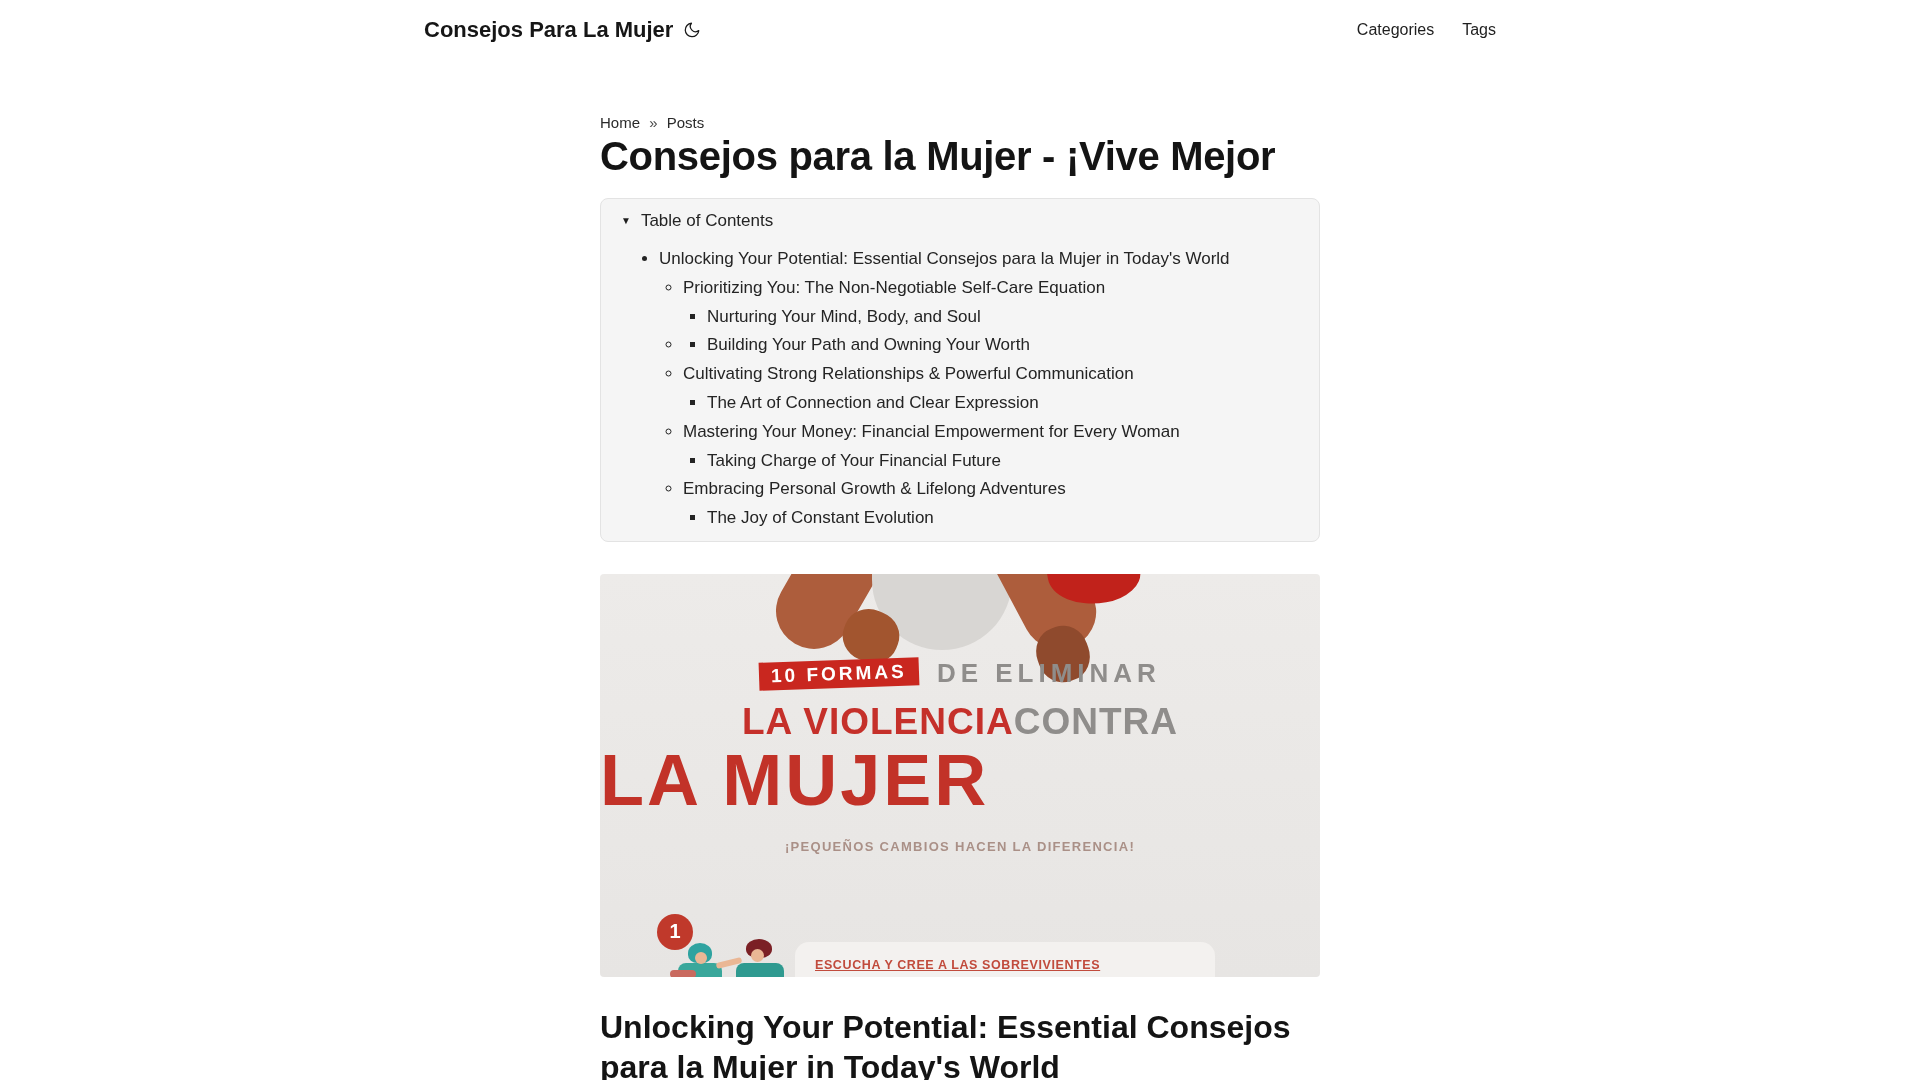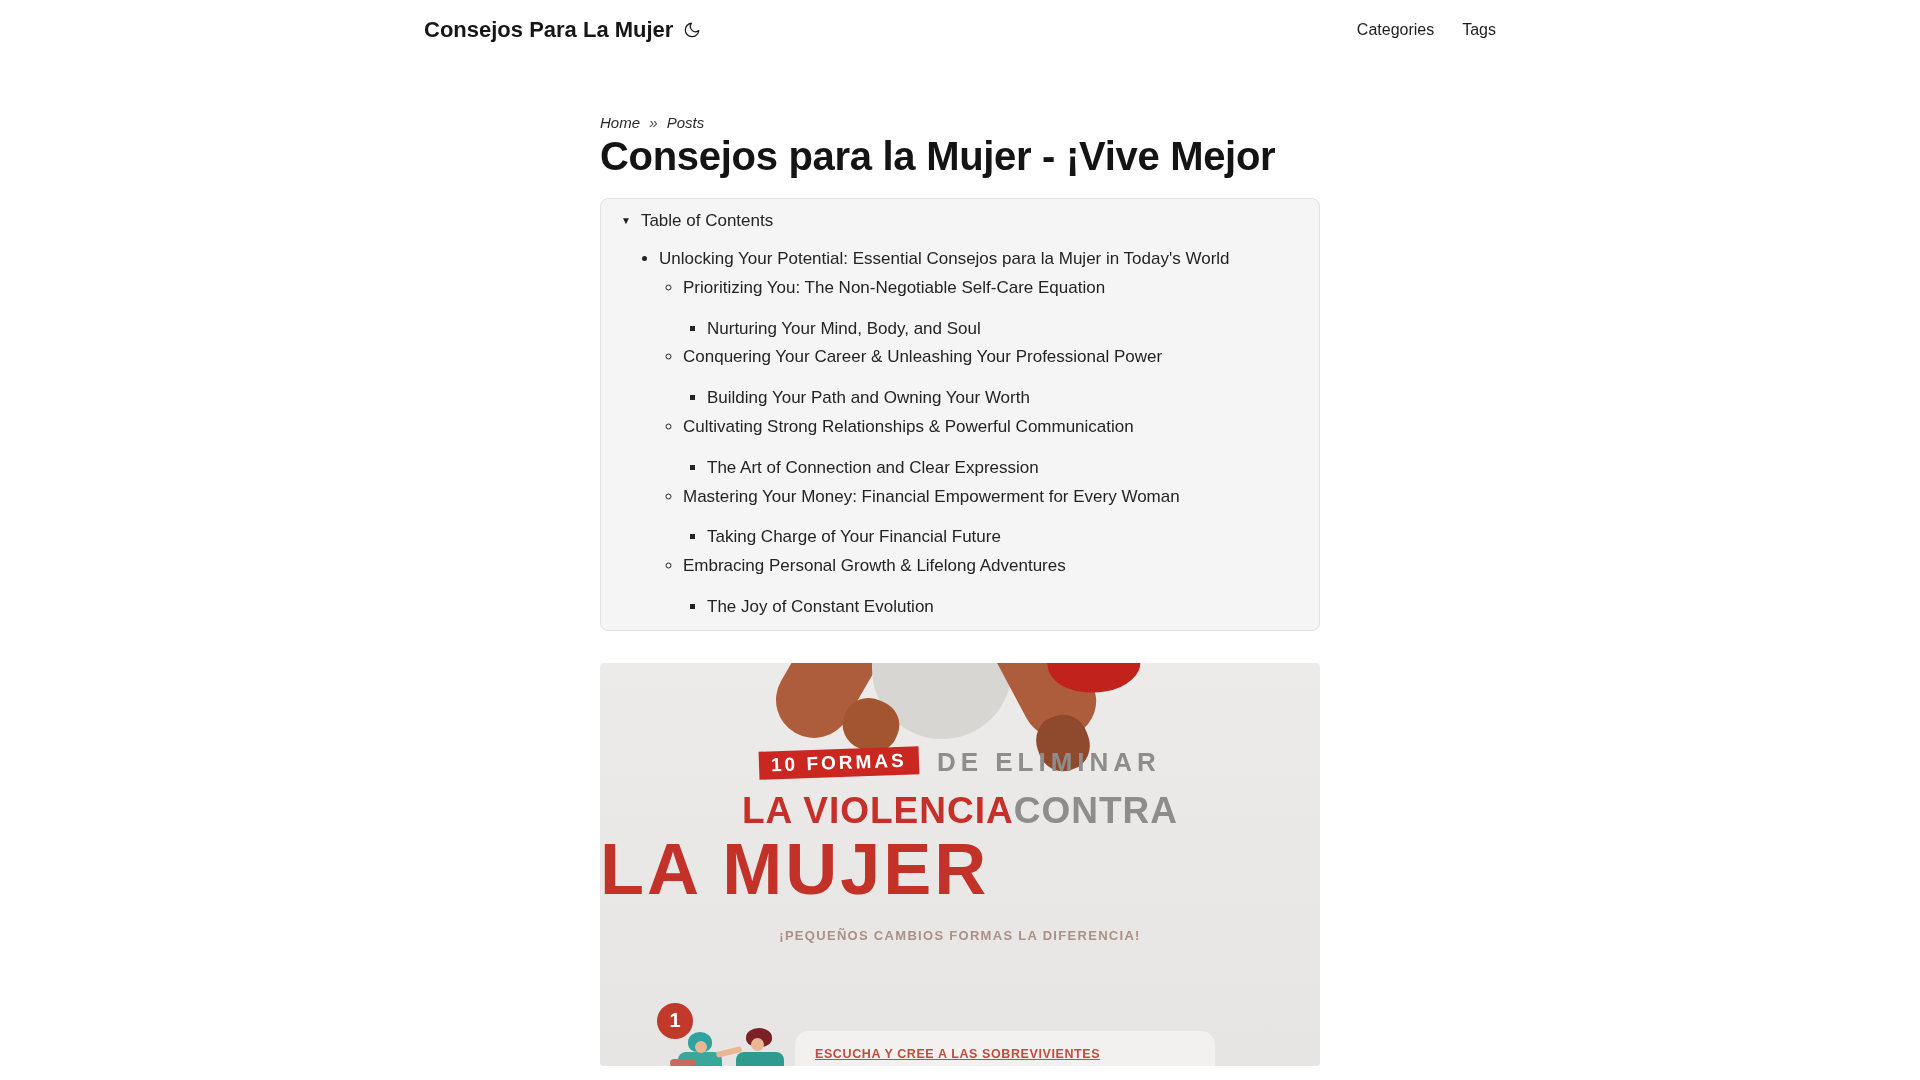--- a/index.html
+++ b/index.html
@@ -13,42 +13,42 @@
   .logo-row { display: flex; align-items: center; }
   .site-title { font-size: 22px; font-weight: 700; color: #161616; text-decoration: none; cursor: pointer; text-align: right; }
   .theme-toggle { background: none; border: none; margin-left: 10px; cursor: pointer; display: flex; align-items: center; }
   .theme-toggle svg { width: 18px; height: 18px; }
   .top-nav { display: flex; align-items: center; }
   .top-nav a { font-size: 16px; color: #1e1e1e; text-decoration: none; margin-left: 28px; cursor: pointer; }
 
   
   .main-col { width: 720px; margin: 0 auto; }
 
-  .breadcrumb { margin-top: 54px; font-size: 15px; color: #2a2a2a; font-style: italic; }
+  .breadcrumb { margin-top: 54px; font-size: 15px; color: #2a2a2a; }
   .breadcrumb a { color: #2a2a2a; text-decoration: none; cursor: pointer; }
   .breadcrumb .sep { margin: 0 5px; color: #4a4a4a; }
 
   h1.post-title { margin-top: 3px; font-size: 40px; line-height: 44px; font-weight: 700;
     color: #141414; letter-spacing: -0.3px; }
 
   .post-meta { margin-top: 9px; font-size: 15px; color: #5e5e5e; }
   .post-meta .dot { margin: 0 5px; }
 
   
   details.toc { margin-top: 20px; background: #f5f5f5; border: 1px solid #e3e3e3;
     border-radius: 8px; padding: 10px 20px 8px 20px; font-size: 17px; color: #242424; }
   details.toc summary { list-style: none; cursor: pointer; line-height: 24px; font-weight: 500;
     display: flex; align-items: center; }
   details.toc summary::-webkit-details-marker { display: none; }
   .toc-marker { font-size: 10px; margin-right: 10px; color: #1d1d1d; }
   .toc ul { margin-top: 12px; }
   .toc li { line-height: 28.8px; }
   .toc ul.lv1 { list-style: disc; padding-left: 38px; }
   .toc ul.lv2 { list-style: circle; padding-left: 24px; margin-top: 0; }
-  .toc ul.lv3 { list-style: square; padding-left: 24px; margin-top: 12px; }
+  .toc ul.lv3 { list-style: square; padding-left: 24px; margin-top: 0; }
   .toc a { color: #242424; text-decoration: none; cursor: pointer; }
 
   
   .post-image { margin-top: 32px; width: 720px; height: 403px; border-radius: 4px;
     position: relative; overflow: hidden;
     background: linear-gradient(#edebe9, #e7e5e3); }
   .post-image * { position: absolute; }
 
   .arm { background: #ad5d3c; border-radius: 40px; }
   .arm-left  { left: 195px; top: -72px; width: 76px; height: 152px; transform: rotate(30deg); }
@@ -142,21 +142,20 @@
         <ul class="lv2">
           <li>
             <a>Prioritizing You: The Non-Negotiable Self-Care Equation</a>
             <ul class="lv3">
               <li>
                 <a>Nurturing Your Mind, Body, and Soul</a>
               </li>
             </ul>
           </li>
           <li>
-            <a>Conquering Your Career &amp; Unleashing Your Professional Power</a>
             <ul class="lv3">
               <li>
                 <a>Building Your Path and Owning Your Worth</a>
               </li>
             </ul>
           </li>
           <li>
             <a>Cultivating Strong Relationships &amp; Powerful Communication</a>
             <ul class="lv3">
               <li>
@@ -195,21 +194,21 @@
     <div class="red-blob"></div>
 
     <div class="ig-badge-row">
       <span class="ig-badge">10 FORMAS</span>
       <span class="ig-badge-suffix">DE ELIMINAR</span>
     </div>
     <div class="ig-line1">
       <span class="red">LA VIOLENCIA</span><span class="gray">CONTRA</span>
     </div>
     <div class="ig-line2">LA MUJER</div>
-    <div class="ig-subtitle">¡PEQUEÑOS CAMBIOS FORMAS LA DIFERENCIA!</div>
+    <div class="ig-subtitle">¡PEQUEÑOS CAMBIOS HACEN LA DIFERENCIA!</div>
 
     <div class="ig-card"></div>
     <div class="ig-num">1</div>
     <div class="figures">
       <div class="pa-hair"></div>
         <div class="pa-body"></div>
         <div class="pa-lower"></div>
         <div class="pa-face"></div>
       <div class="join-arm"></div>
       <div class="pb-hair"></div>

